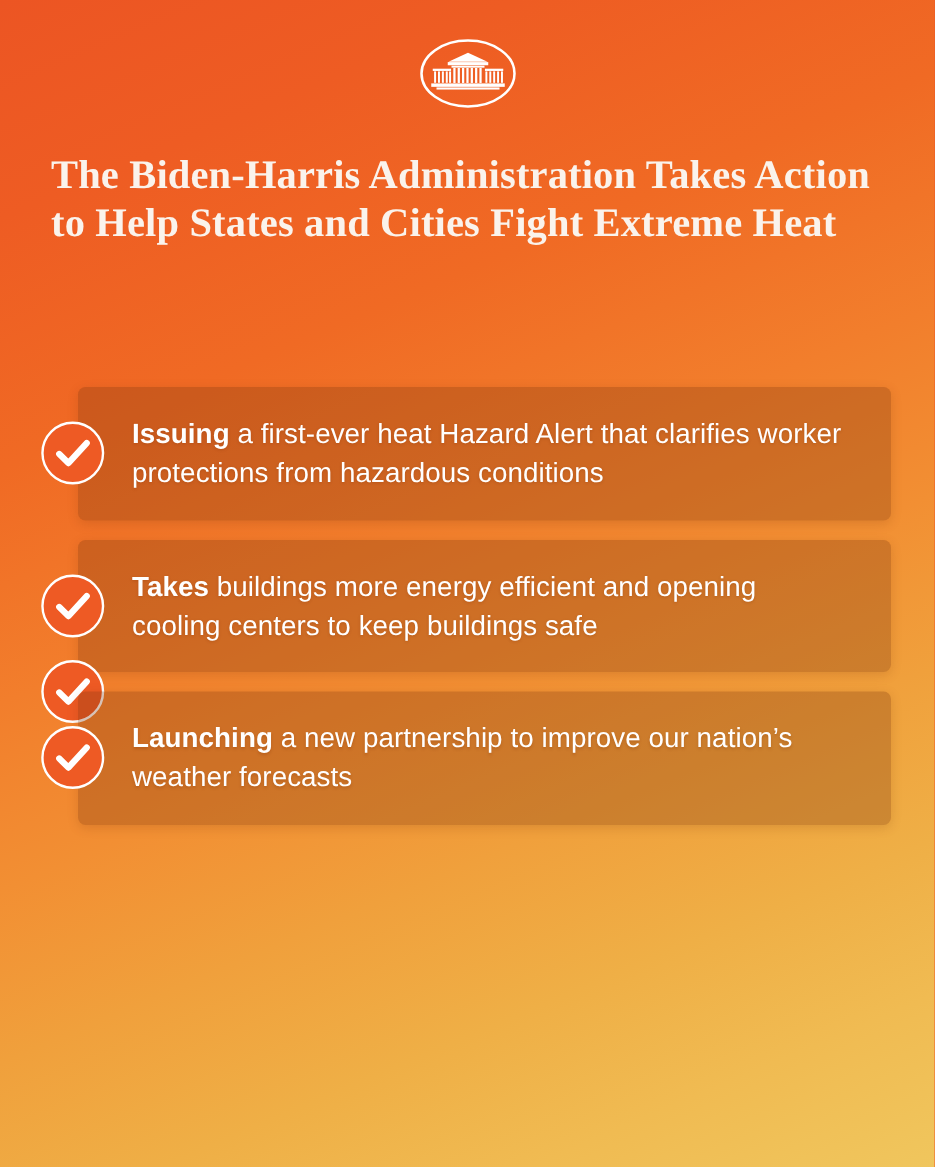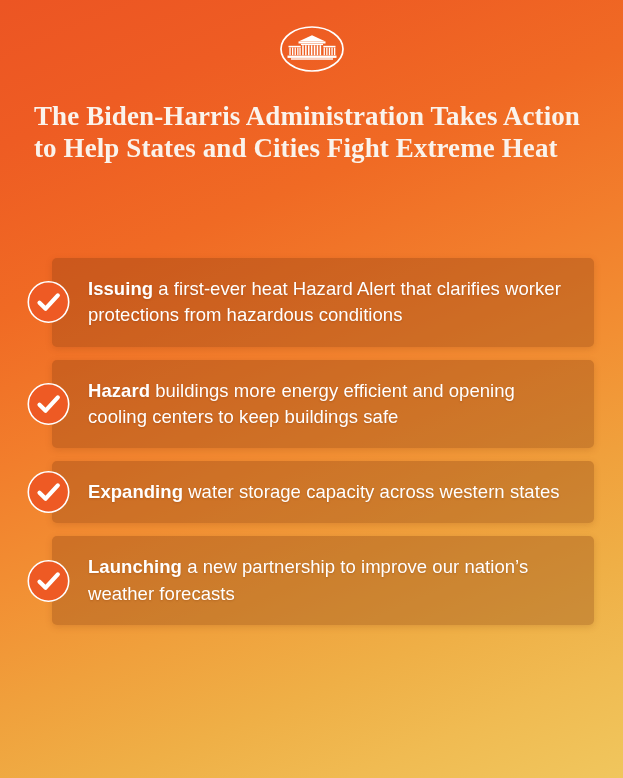--- a/index.html
+++ b/index.html
@@ -174,34 +174,31 @@
 
 
     <div class="card-row">
       <span class="check-badge">
         <svg viewBox="0 0 43 43" xmlns="http://www.w3.org/2000/svg">
           <circle cx="21.5" cy="21.5" r="20.2" fill="#EE5A24" stroke="#FFFFFF" stroke-width="1.6"></circle>
           <path d="M12.5 22.2 L18.6 28.2 L30.8 14.9" fill="none" stroke="#FFFFFF" stroke-width="4.2" stroke-linecap="round" stroke-linejoin="round"></path>
         </svg>
       </span>
       <div class="card">
-        <p class="card-text"><b>Hazard</b><span> buildings more energy efficient and opening cooling centers to keep buildings safe</span></p>
+        <p class="card-text"><b>Takes</b><span> buildings more energy efficient and opening cooling centers to keep buildings safe</span></p>
       </div>
     </div>
 
     <div class="card-row">
       <span class="check-badge">
         <svg viewBox="0 0 43 43" xmlns="http://www.w3.org/2000/svg">
           <circle cx="21.5" cy="21.5" r="20.2" fill="#EE5A24" stroke="#FFFFFF" stroke-width="1.6"></circle>
           <path d="M12.5 22.2 L18.6 28.2 L30.8 14.9" fill="none" stroke="#FFFFFF" stroke-width="4.2" stroke-linecap="round" stroke-linejoin="round"></path>
         </svg>
       </span>
-      <div class="card">
-        <p class="card-text"><b>Expanding</b><span> water storage capacity across western states</span></p>
-      </div>
     </div>
 
     <div class="card-row">
       <span class="check-badge">
         <svg viewBox="0 0 43 43" xmlns="http://www.w3.org/2000/svg">
           <circle cx="21.5" cy="21.5" r="20.2" fill="#EE5A24" stroke="#FFFFFF" stroke-width="1.6"></circle>
           <path d="M12.5 22.2 L18.6 28.2 L30.8 14.9" fill="none" stroke="#FFFFFF" stroke-width="4.2" stroke-linecap="round" stroke-linejoin="round"></path>
         </svg>
       </span>
       <div class="card">

